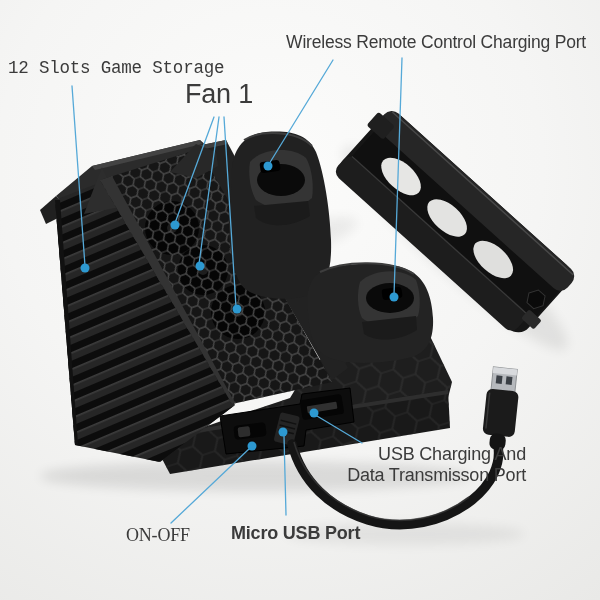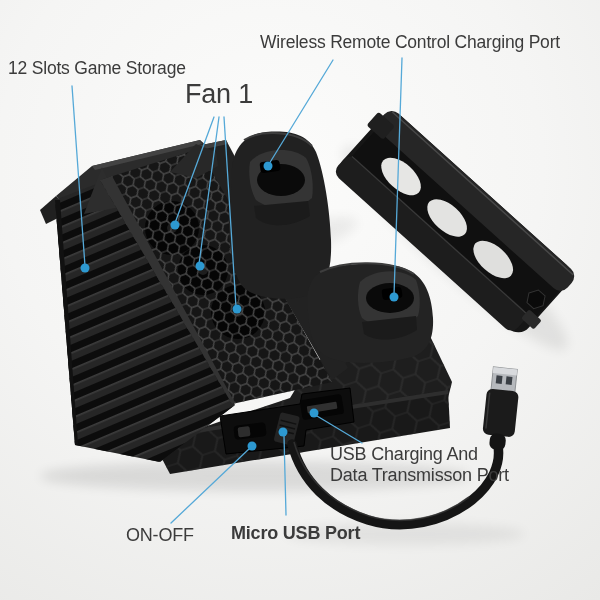--- a/index.html
+++ b/index.html
@@ -8,26 +8,26 @@
     background:radial-gradient(circle at 45% 28%, #fcfcfb 0%, #f5f5f4 50%, #e9e9e7 100%);
     font-family:"Liberation Sans", sans-serif;
     user-select:none;
   }
   svg{position:absolute;left:0;top:0;}
   .labels{position:absolute;left:0;top:0;width:600px;height:600px;pointer-events:none;}
   .lbl{
     position:absolute;color:#3b3b3b;white-space:pre-line;
     font-family:"Liberation Sans", sans-serif;letter-spacing:-0.2px;
   }
-  .lbl-wireless{left:260px;top:32px;width:326px;font-size:17.5px;text-align:left;}
-  .lbl-slots{left:8px;top:58px;font-size:17.5px;}
+  .lbl-wireless{left:260px;top:32px;width:326px;font-size:17.5px;text-align:right;}
+  .lbl-slots{left:8px;top:58px;font-size:17.5px;font-family:Liberation Mono, monospace;}
   .lbl-fan{left:185px;top:79px;font-size:27px;}
-  .lbl-onoff{left:126px;top:525px;font-size:18px;}
+  .lbl-onoff{left:126px;top:525px;font-size:18px;font-family:Liberation Serif, serif;}
   .lbl-micro{left:231px;top:523px;font-size:18px;font-weight:bold;}
-  .lbl-usb{left:330px;top:444px;width:196px;font-size:18px;line-height:21px;text-align:left;}
+  .lbl-usb{left:330px;top:444px;width:196px;font-size:18px;line-height:21px;text-align:right;}
 </style>
 </head>
 <body>
 
 <div class="canvas">
 
   <svg width="600" height="600" viewBox="0 0 600 600">
     <defs>
       <filter id="soft" x="-50%" y="-50%" width="200%" height="200%">
         <feGaussianBlur stdDeviation="6"></feGaussianBlur>

